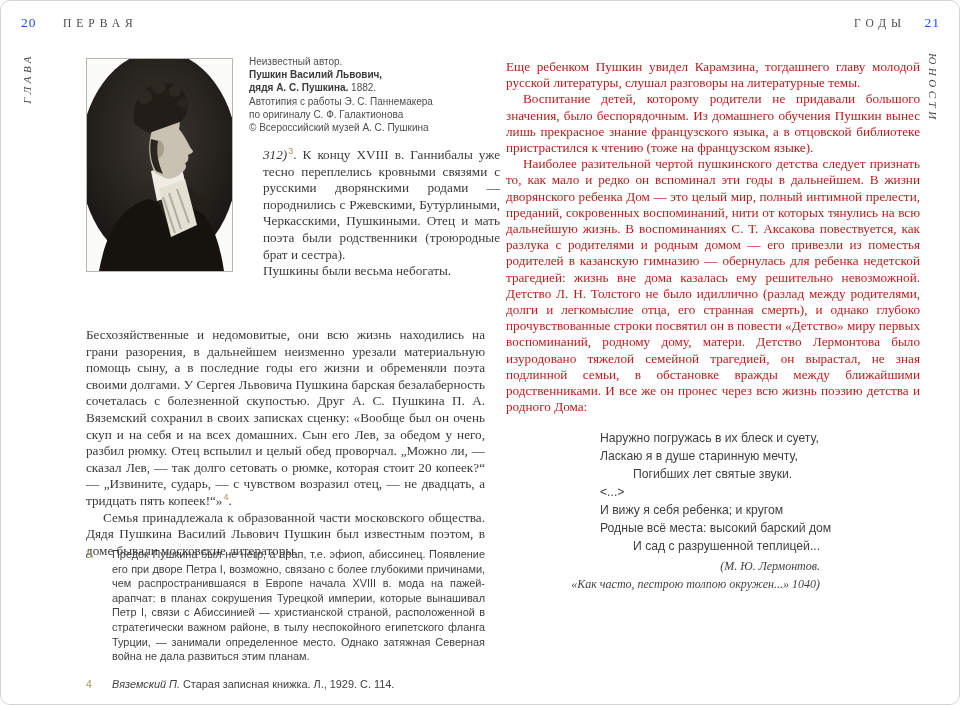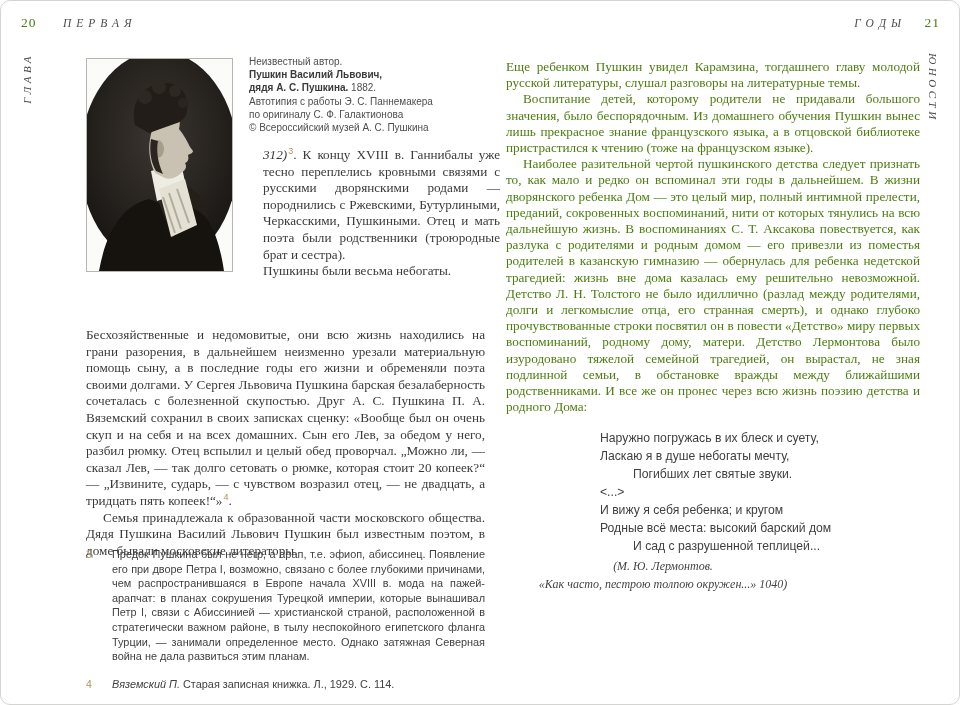--- a/index.html
+++ b/index.html
@@ -2,23 +2,23 @@
 <html lang="ru"><head>
 <meta charset="utf-8">
 <style>
   html,body{margin:0;padding:0;background:#ffffff;}
   .spread{
     position:relative;width:960px;height:705px;box-sizing:border-box;
     background:#fff;border:1px solid #d4d4d2;border-radius:10px;overflow:hidden;
     font-family:"Liberation Serif", serif;color:#3a3a3a;
   }
   
-  .pageno{position:absolute;top:14px;font-size:13.5px;letter-spacing:1px;color:#4d7c0f;}
+  .pageno{position:absolute;top:14px;font-size:13.5px;letter-spacing:1px;color:#1d4ed8;}
   .pageno.left{left:20px;} .pageno.right{right:19px;}
-  .running{position:absolute;top:16px;font-style:italic;font-size:11.5px;letter-spacing:5px;color:#4b4b4b;}
+  .running{position:absolute;top:16px;font-size:11.5px;letter-spacing:5px;color:#4b4b4b;}
   .running.left{left:62px;} .running.right{right:53px;}
   .vert{position:absolute;top:52px;font-style:italic;font-size:11px;letter-spacing:3.5px;
         color:#4b4b4b;writing-mode:vertical-rl;}
   .vert.left{left:20px;transform:rotate(180deg);}
   .vert.right{right:20px;}
   
   .figure{position:absolute;left:85px;top:57px;width:147px;height:214px;
           border:1px solid #b8b5b0;box-sizing:border-box;background:#fff;}
   .figure svg{display:block;width:100%;height:100%;}
   .caption{position:absolute;left:248px;top:54px;width:238px;
@@ -31,25 +31,25 @@
   p.ind{text-indent:17px;}
   .it{font-style:italic;}
   sup.fnref{color:#a8955a;font-size:9px;line-height:0;vertical-align:super;margin-left:1px;font-family:"Liberation Sans",sans-serif;}
   .footnotes{position:absolute;left:85px;top:546px;width:399px;font-family:"Liberation Sans",sans-serif;}
   .fn-item{display:flex;}
   .fn-item + .fn-item{margin-top:13px;}
   .fn-num{width:26px;flex:none;color:#a8955a;font-size:10.5px;padding-top:1px;}
   .fn-text{flex:1;font-size:10.9px;line-height:14.6px;color:#414141;text-align:justify;}
   
   .right-page{position:absolute;left:505px;top:58px;width:414px;}
-  .right-page p{margin:0;font-size:13.2px;line-height:16.2px;text-align:justify;color:#4d7c0f;}
+  .right-page p{margin:0;font-size:13.2px;line-height:16.2px;text-align:justify;color:#b91c1c;}
   .poem{margin:14px 0 0 94px;font-family:"Liberation Sans", sans-serif;
         font-size:12.2px;line-height:18px;color:#3f3f3f;}
   .poem .pind{padding-left:33px;}
-  .attrib{margin-top:3px;padding-right:100px;text-align:center;font-style:italic;
+  .attrib{margin-top:3px;padding-right:100px;text-align:right;font-style:italic;
           font-size:12px;line-height:17.5px;color:#444;font-family:"Liberation Serif",serif;}
 </style>
 </head>
 <body>
 
 <div class="spread">
 
   <div class="pageno left">20</div>
   <div class="running left">ПЕРВАЯ</div>
   <div class="running right">ГОДЫ</div>
@@ -123,21 +123,21 @@
     </div>
   </div>
 
   <div class="right-page">
     <p>Еще ребенком Пушкин увидел Карамзина, тогдашнего главу молодой русской литературы, слушал разговоры на литературные темы.</p>
     <p class="ind">Воспитание детей, которому родители не придавали большого значения, было беспорядочным. Из домашнего обучения Пушкин вынес лишь прекрасное знание французского языка, а в отцовской библиотеке пристрастился к чтению (тоже на французском языке).</p>
     <p class="ind">Наиболее разительной чертой пушкинского детства следует признать то, как мало и редко он вспоминал эти годы в дальнейшем. В жизни дворянского ребенка Дом — это целый мир, полный интимной прелести, преданий, сокровенных воспоминаний, нити от которых тянулись на всю дальнейшую жизнь. В воспоминаниях С. Т. Аксакова повествуется, как разлука с родителями и родным домом — его привезли из поместья родителей в казанскую гимназию — обернулась для ребенка недетской трагедией: жизнь вне дома казалась ему решительно невозможной. Детство Л. Н. Толстого не было идиллично (разлад между родителями, долги и легкомыслие отца, его странная смерть), и однако глубоко прочувствованные строки посвятил он в повести «Детство» миру первых воспоминаний, родному дому, матери. Детство Лермонтова было изуродовано тяжелой семейной трагедией, он вырастал, не зная подлинной семьи, в обстановке вражды между ближайшими родственниками. И все же он пронес через всю жизнь поэзию детства и родного Дома:</p>
 
     <div class="poem">
       <div>Наружно погружась в их блеск и суету,</div>
-      <div>Ласкаю я в душе небогаты мечту,</div>
+      <div>Ласкаю я в душе старинную мечту,</div>
       <div class="pind">Погибших лет святые звуки.</div>
       <div>&lt;...&gt;</div>
       <div>И вижу я себя ребенка; и кругом</div>
       <div>Родные всё места: высокий барский дом</div>
       <div class="pind">И сад с разрушенной теплицей...</div>
     </div>
 
     <div class="attrib">
       <div>(М. Ю. Лермонтов.</div>
       <div>«Как часто, пестрою толпою окружен...» 1040)</div>

